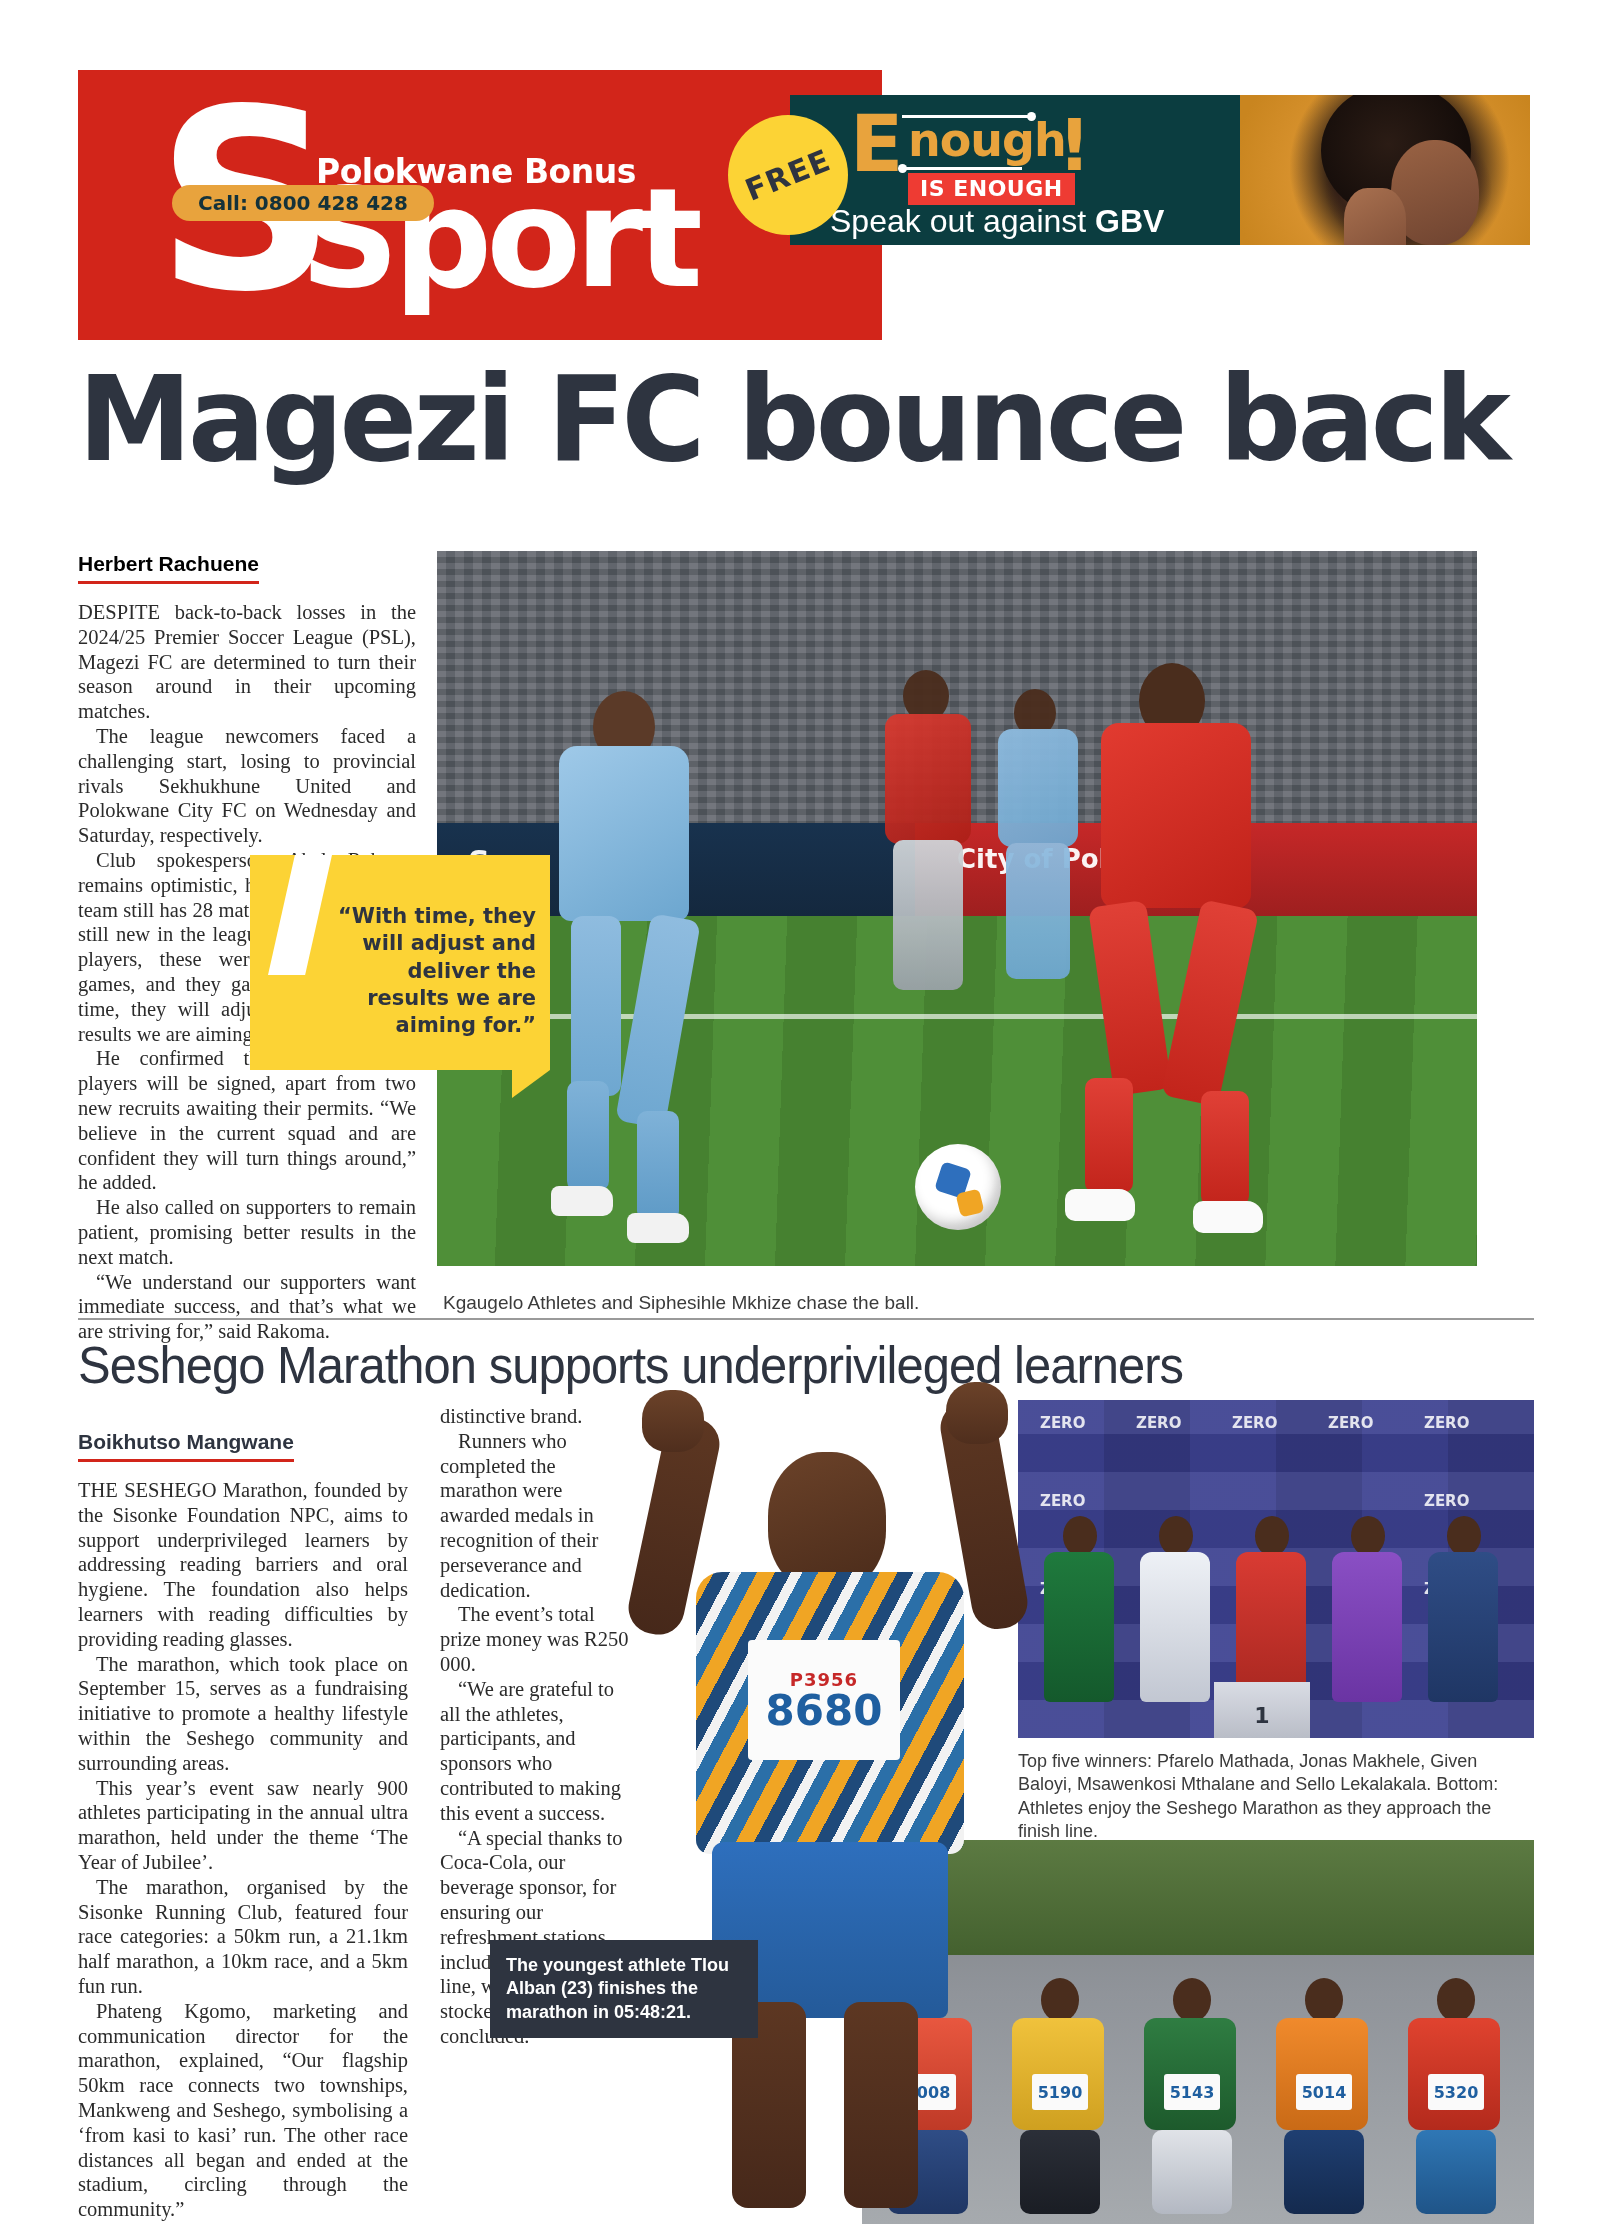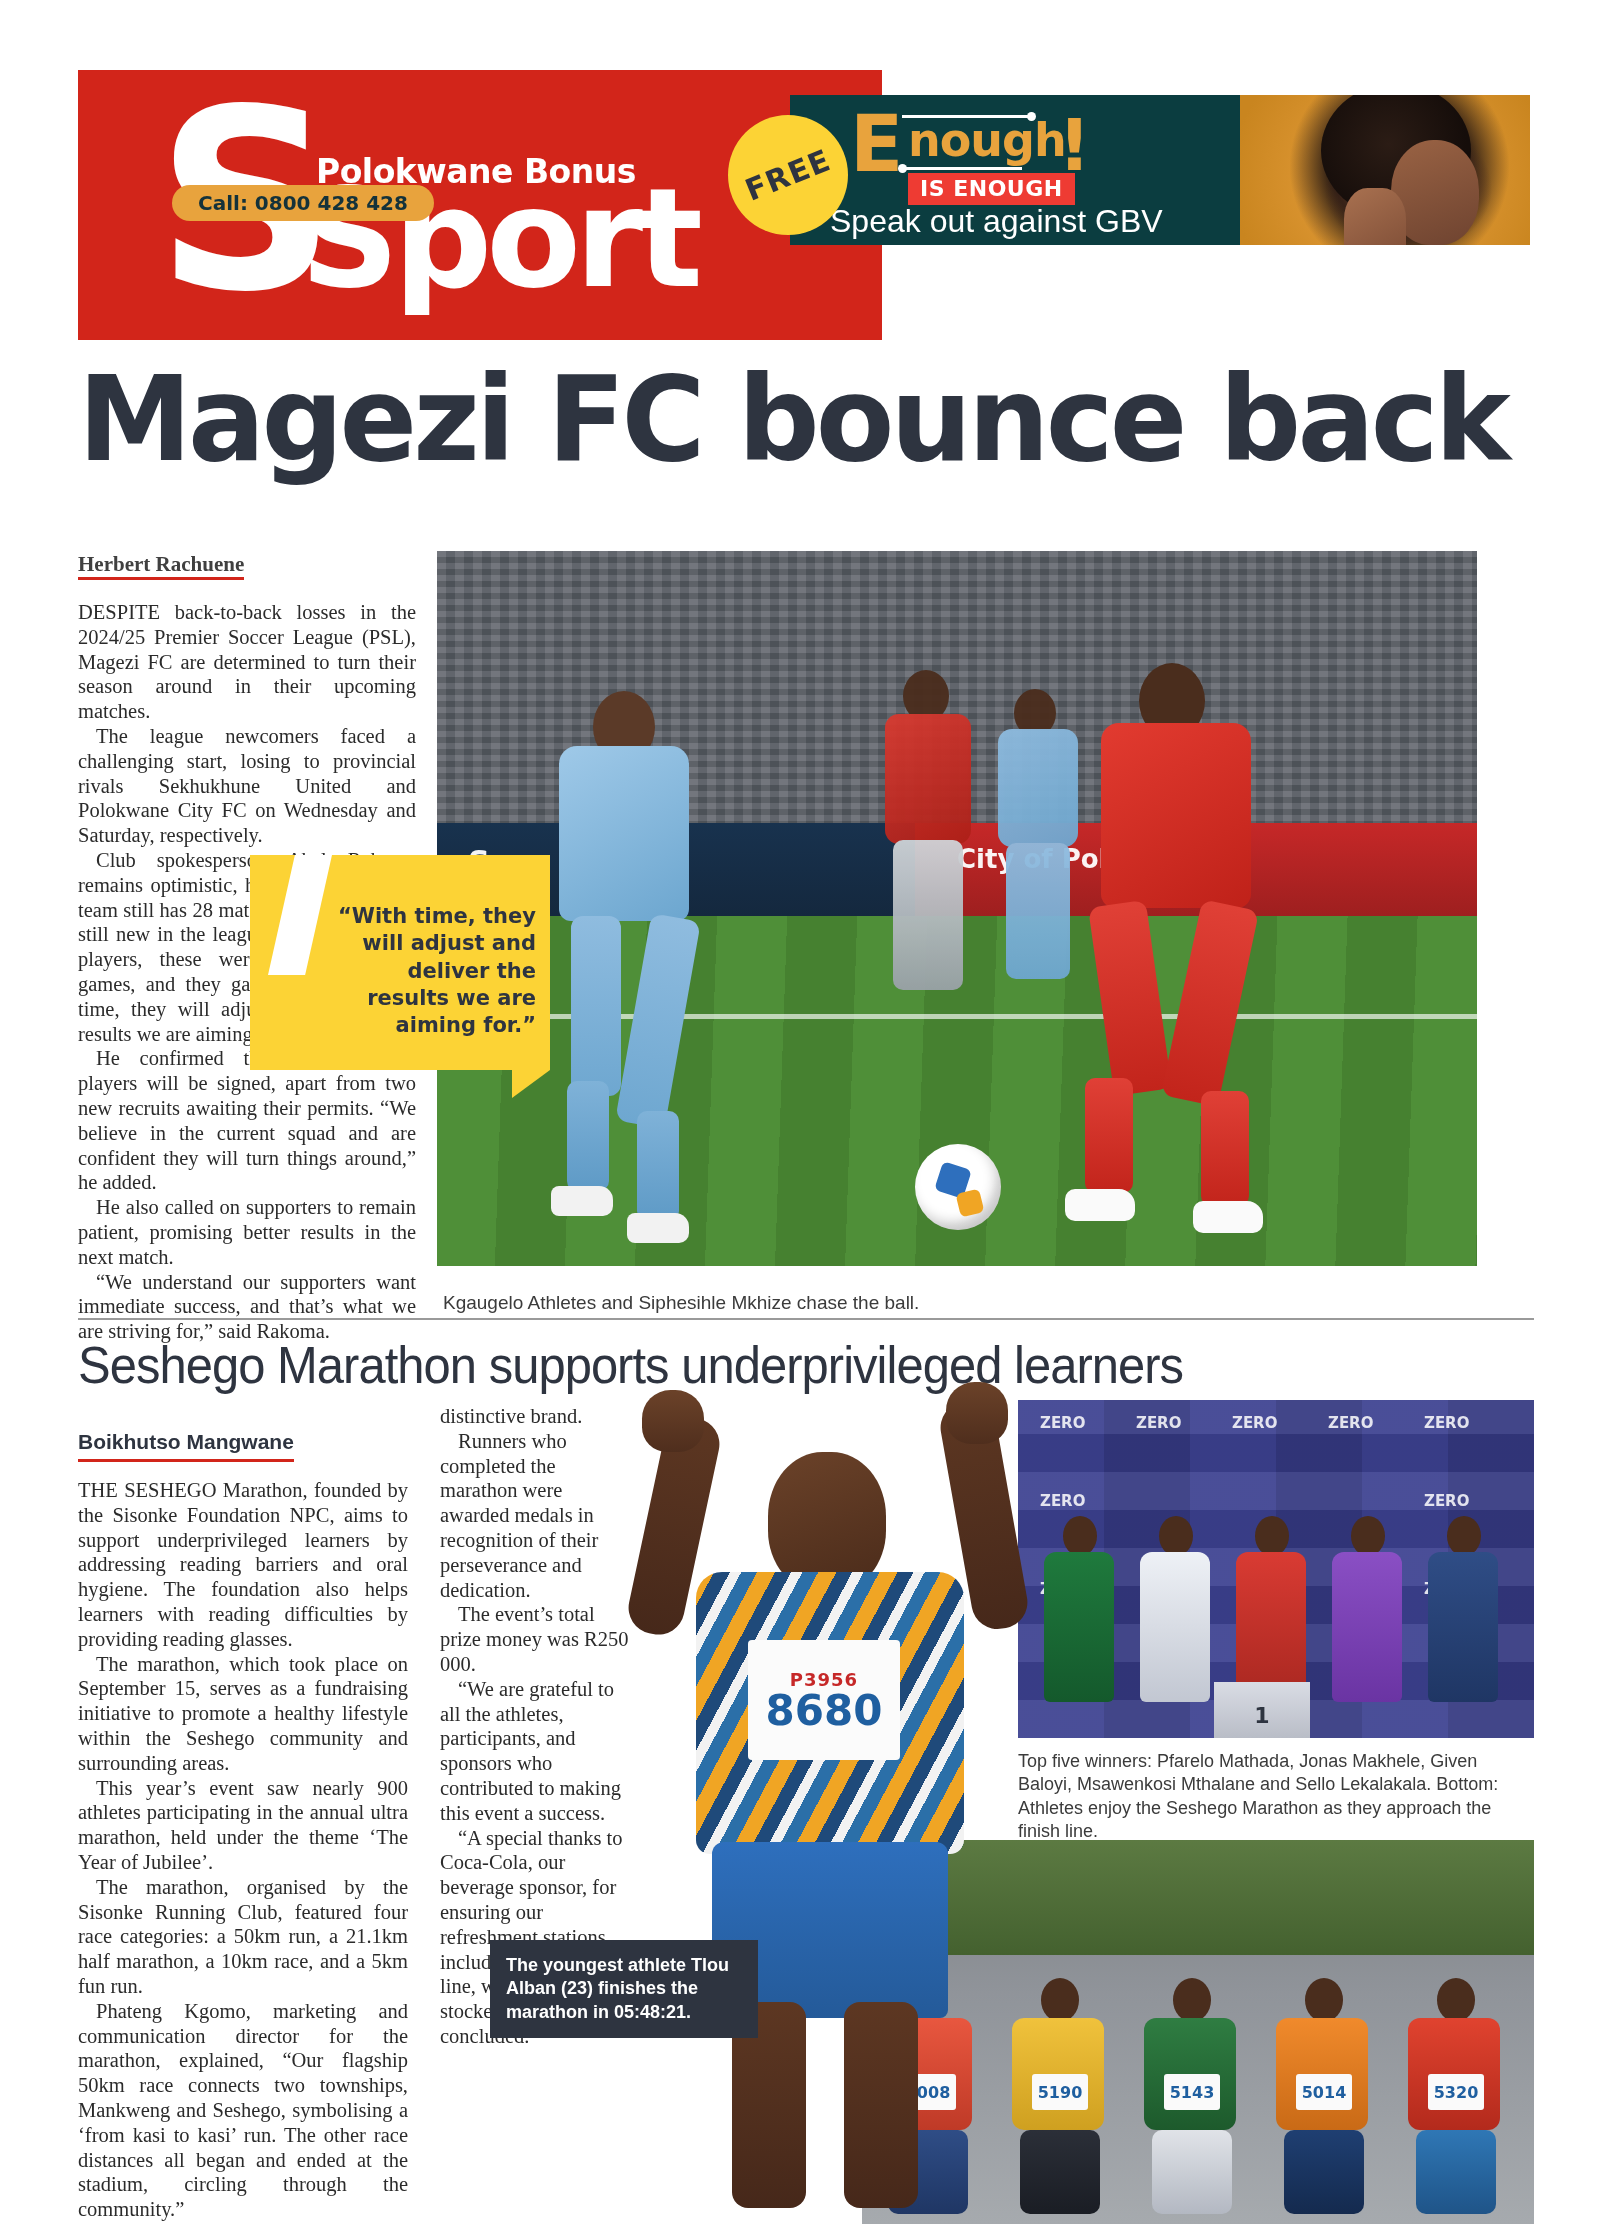--- a/index.html
+++ b/index.html
@@ -95,21 +95,21 @@
     background: #ee3b33; color: #fff;
     font-family: "DejaVu Sans", sans-serif;
     font-weight: 700; font-size: 22px;
     padding: 3px 12px 4px; letter-spacing: 0.5px;
   }
   .ad-speak {
     position: absolute; left: 40px; top: 108px;
     font-family: "Liberation Sans", sans-serif;
     font-weight: 400; font-size: 32px; color: #fff;
   }
-  .ad-speak b { font-weight: 400; text-align: center; }
+  .ad-speak b { font-weight: 700; text-align: center; }
   .ad-call {
     position: absolute; left: 172px; top: 185px;
     background: #e8a33d; color: #14323a;
     border-radius: 20px; padding: 6px 26px;
     font-family: "DejaVu Sans", sans-serif;
     font-size: 20px; font-weight: 700;
     z-index: 7;
   }
   .ad-call b { font-weight: 700; }
   .ad-photo {
@@ -142,22 +142,23 @@
     font-family: "DejaVu Sans", sans-serif;
     font-weight: 700; font-size: 118px; line-height: 1;
     color: #2e3440; letter-spacing: -4px;
     white-space: nowrap;
     transform: scaleX(0.97); transform-origin: left top;
   }
 
   
   .byline-1 {
     position: absolute; left: 78px; top: 552px;
-    font-family: Liberation Serif, serif;
-    font-weight: 700; font-size: 21px; color: #404040;
+    font-family: Liberation Sans, sans-serif;
+    font-weight: 700; font-size: 21px; color: #000000;
+    padding-bottom: 5px;
     border-bottom: 3px solid #d2251a;
   }
   .col1 {
     position: absolute; left: 78px; top: 600px;
     width: 338px;
     font-family: "Liberation Serif", serif;
     font-size: 20.5px; line-height: 1.21;
     color: #2b2b2b; text-align: justify;
   }
   .col1 p { text-indent: 0; margin: 0; }

